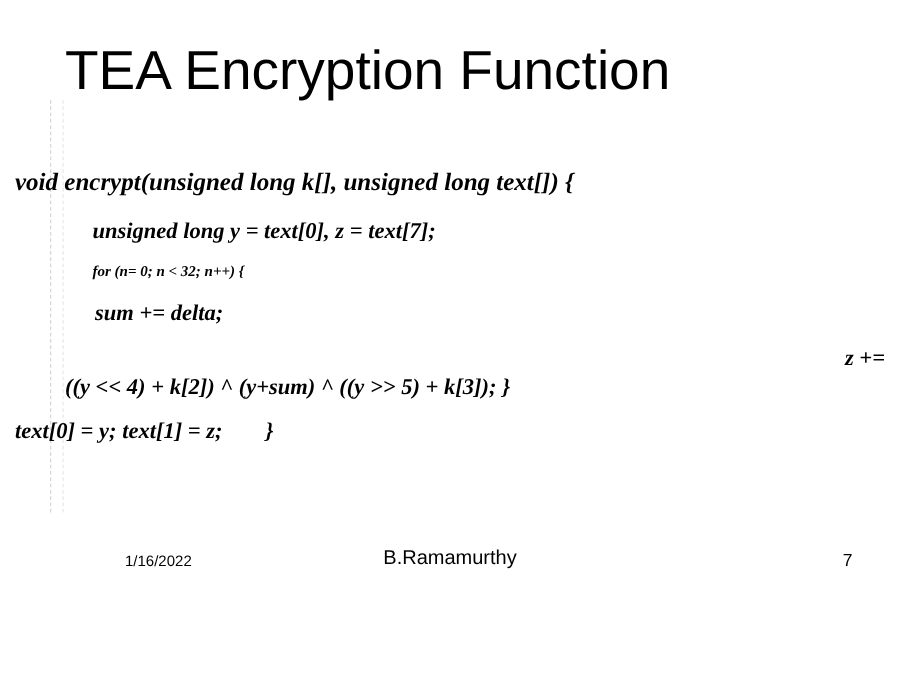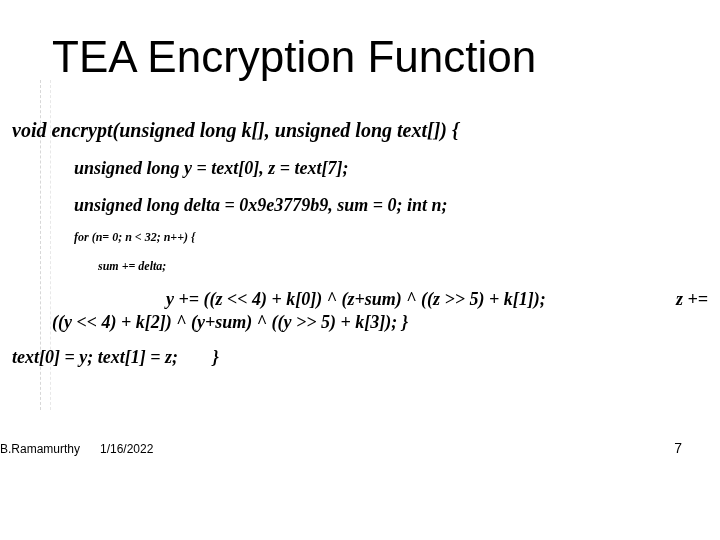--- a/index.html
+++ b/index.html
@@ -36,24 +36,24 @@
     right: 12px;
     top: 118px;
     font-style: italic;
     font-family: "Times New Roman", Times, serif;
     color: #000;
   }
   .line {
     margin-bottom: 14px;
     line-height: 1.25;
   }
-  .fsig { font-size: 20px; font-weight: 700; }
+  .fsig { font-size: 20px; font-weight: 700; margin-top: 16px; }
   .decl { font-size: 18px; font-weight: 700; margin-left: 62px; }
   .forln { font-size: 12px; font-weight: 700; margin-left: 62px; }
-  .sumln { font-size: 12px; font-weight: 700; margin-left: 86px; }
+  .sumln { font-size: 18px; font-weight: 700; margin-left: 64px; }
   .wrapblk {
     font-size: 18px;
     font-weight: 700;
   }
   .wrapblk .row1 { display: block; }
   .wrapblk .row2 { display: block; margin-left: 40px; }
   .wrapblk .lead { display: inline-block; width: 154px; }
   .wrapblk .zplus { float: right; }
   .assign { font-size: 18px; font-weight: 700; margin-top: 14px; }
   .assign .brace { margin-left: 30px; }
@@ -64,22 +64,23 @@
     font-family: Arial, sans-serif;
     font-size: 12px;
     color: #000;
     font-style: normal;
     font-weight: 400;
   }
   .footer-center {
     position: absolute;
     left: 0; right: 0;
     bottom: 24px;
+    text-align: center;
     font-family: Arial, sans-serif;
-    font-size: 12px;
+    font-size: 16px;
     color: #000;
   }
   .footer-page {
     position: absolute;
     right: 38px;
     bottom: 24px;
     font-family: Arial, sans-serif;
     font-size: 14px;
     color: #000;
   }
@@ -111,29 +112,28 @@
   <div class="deco2"></div>
 
   <div class="title">TEA Encryption Function</div>
 
   <div class="code">
 
     <div class="line fsig">void encrypt(unsigned long k[], unsigned long text[]) {</div>
 
     <div class="line decl">unsigned long y = text[0], z = text[7];</div>
 
-    <div class="line decl">unsigned long delta = 0x9e3779b9, sum = 0; int n;</div>
 
     <div class="line forln">for (n= 0; n &lt; 32; n++) {</div>
 
     <div class="line sumln">sum += delta;</div>
 
     <div class="line wrapblk">
       <span class="row1">
-        <span class="lead"></span><span>y += ((z &lt;&lt; 4) + k[0]) ^ (z+sum) ^ ((z &gt;&gt; 5) + k[1]);</span>
+        <span class="lead"></span>
         <span class="zplus">z +=</span>
       </span>
       <span class="row2">((y &lt;&lt; 4) + k[2]) ^ (y+sum) ^ ((y &gt;&gt; 5) + k[3]);           }</span>
     </div>
 
     <div class="assign">
       <span>text[0] = y;  text[1] = z;</span>
       <span class="brace">}</span>
     </div>
 

